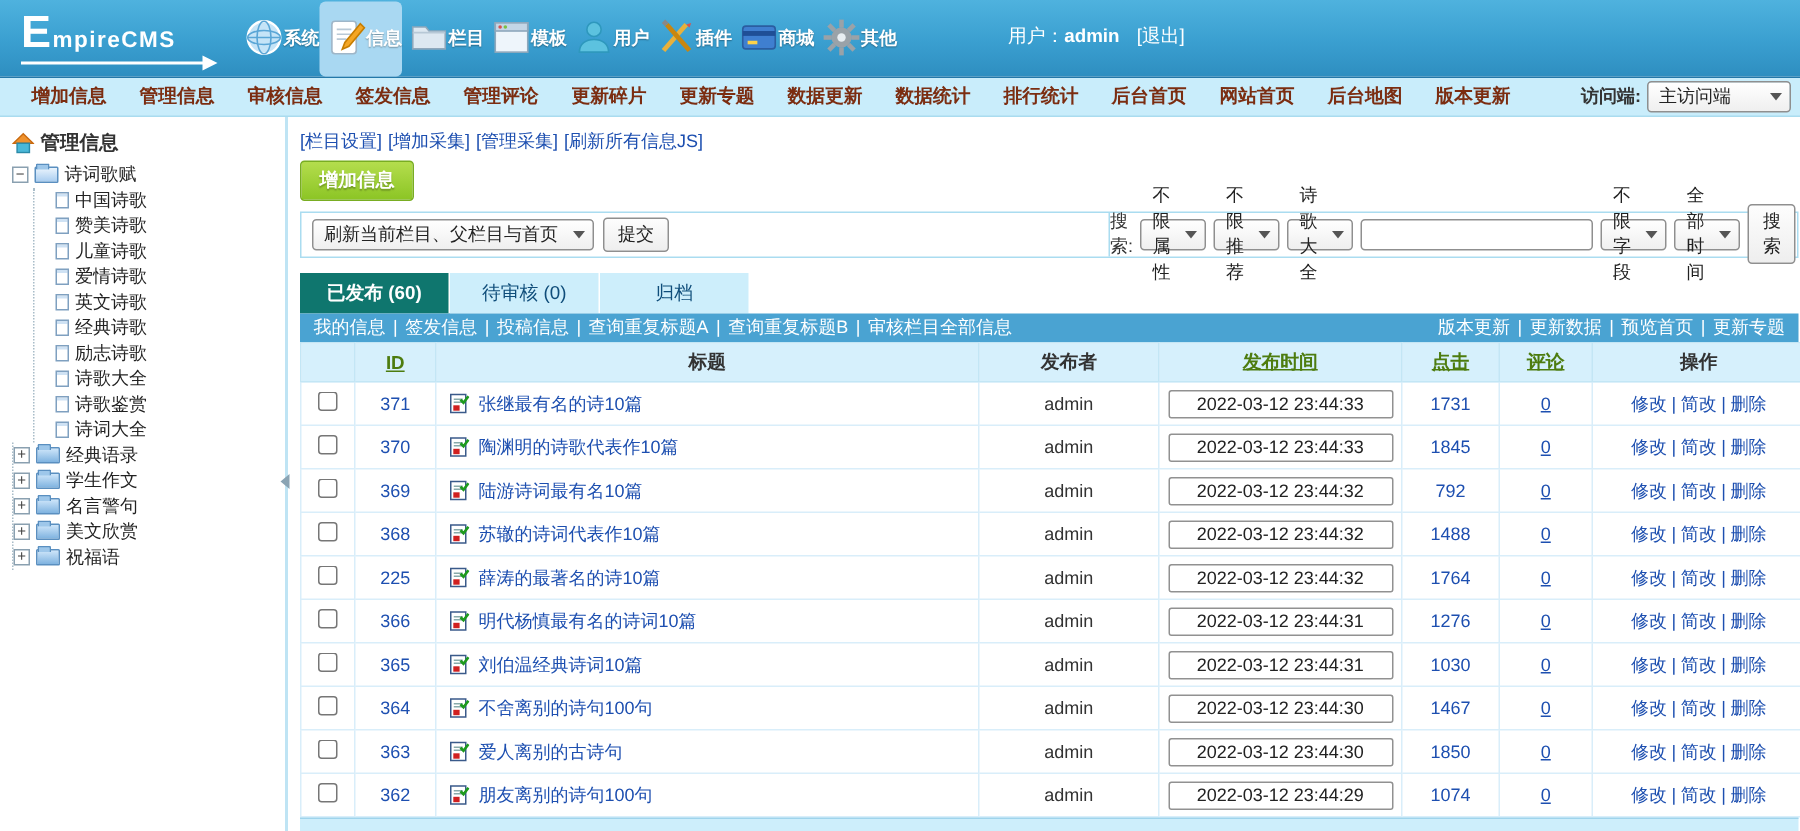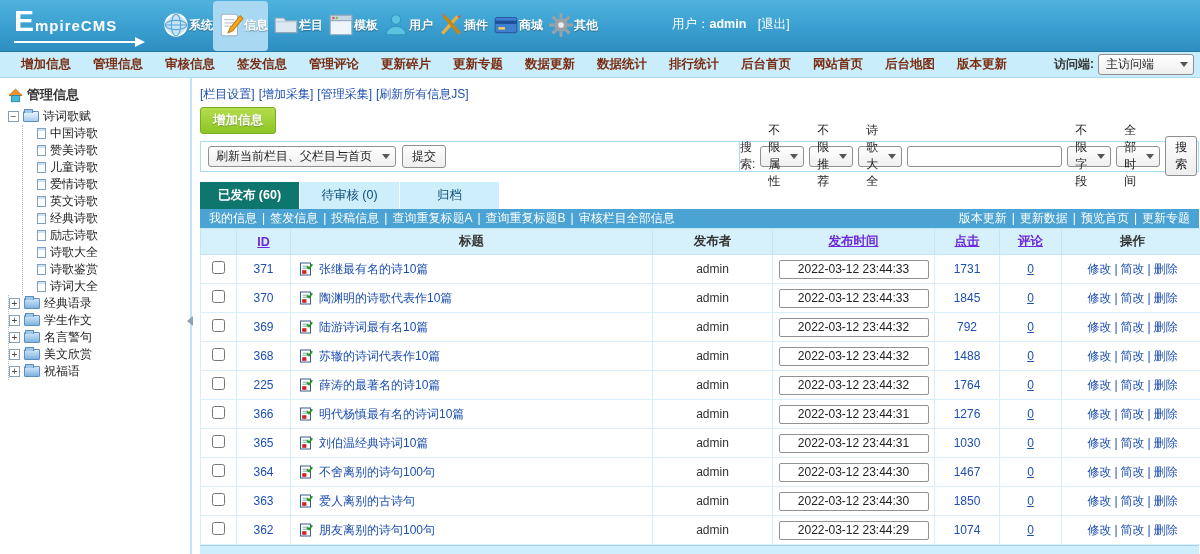--- a/index.html
+++ b/index.html
@@ -89,21 +89,21 @@
   .tab { width:100px; height:27px; line-height:27px; text-align:center; background:#cdeefb; color:#0f4d7a;
     font-size:12.5px; border-right:1px solid #fff; cursor:pointer; }
   .tab.active { background:#0f766e; color:#fff; font-weight:bold; }
   .toolbar { height:23px; background:#4aa3d2; display:flex; justify-content:space-between; align-items:center;
     padding:0 9px; margin-right:1px; }
   .toolbar a { color:#fff; }
   .tb-sep { color:#fff; padding:0 5px; }
 
   table { width:100%; border-collapse:collapse; table-layout:fixed; margin-top:0; }
   th { height:26px; background:#d6f0fc; border:1px solid #c3e6f5; font-size:12.5px; font-weight:bold; color:#333; }
-  th a { color:#6d28d9; text-decoration:underline;margin-top:16px; }
+  th a { color:#4d7c0f; text-decoration:underline;margin-top:16px; }
   td { height:29px; border:1px solid #d9eefa; background:#fff; text-align:center; font-size:12px; }
   .c-title-cell { text-align:left; padding-left:8px; }
   .doc-icon { display:inline-block; width:14px; height:14px; vertical-align:-3px; margin-right:6px; }
   .doc-icon svg { width:14px; height:14px; }
   .title-link, .id-link, .op-link, .clicks { color:#1d4fb0; }
   .com-link { color:#1d4fb0; text-decoration:underline; }
   .op-sep { color:#1d4fb0; padding:0 3px; }
   .time-input { width:150px; height:19px; border:1px solid #919191; border-radius:2px; text-align:center;
     font-size:12px; color:#222; font-family:"Liberation Sans","DejaVu Sans",sans-serif; }
   input[type=checkbox] { width:13px; height:13px; }

